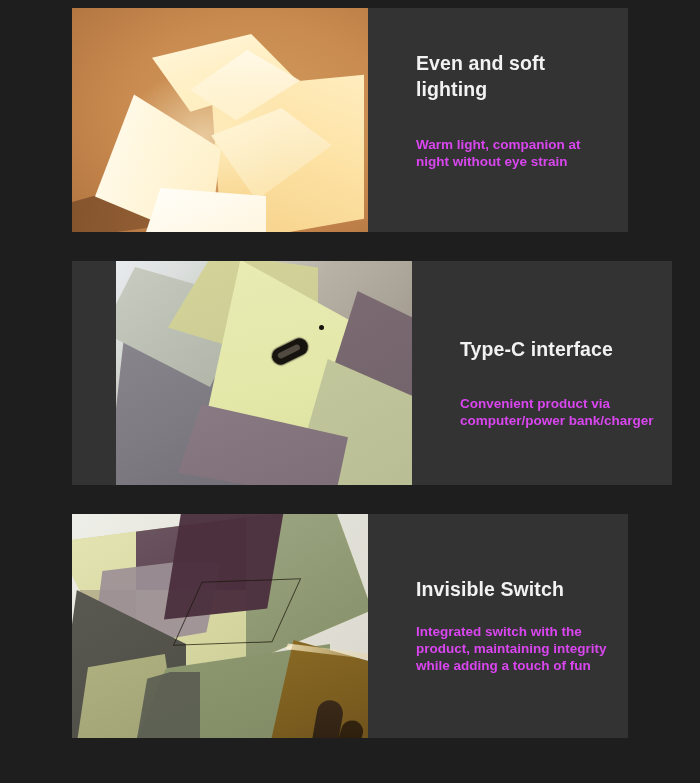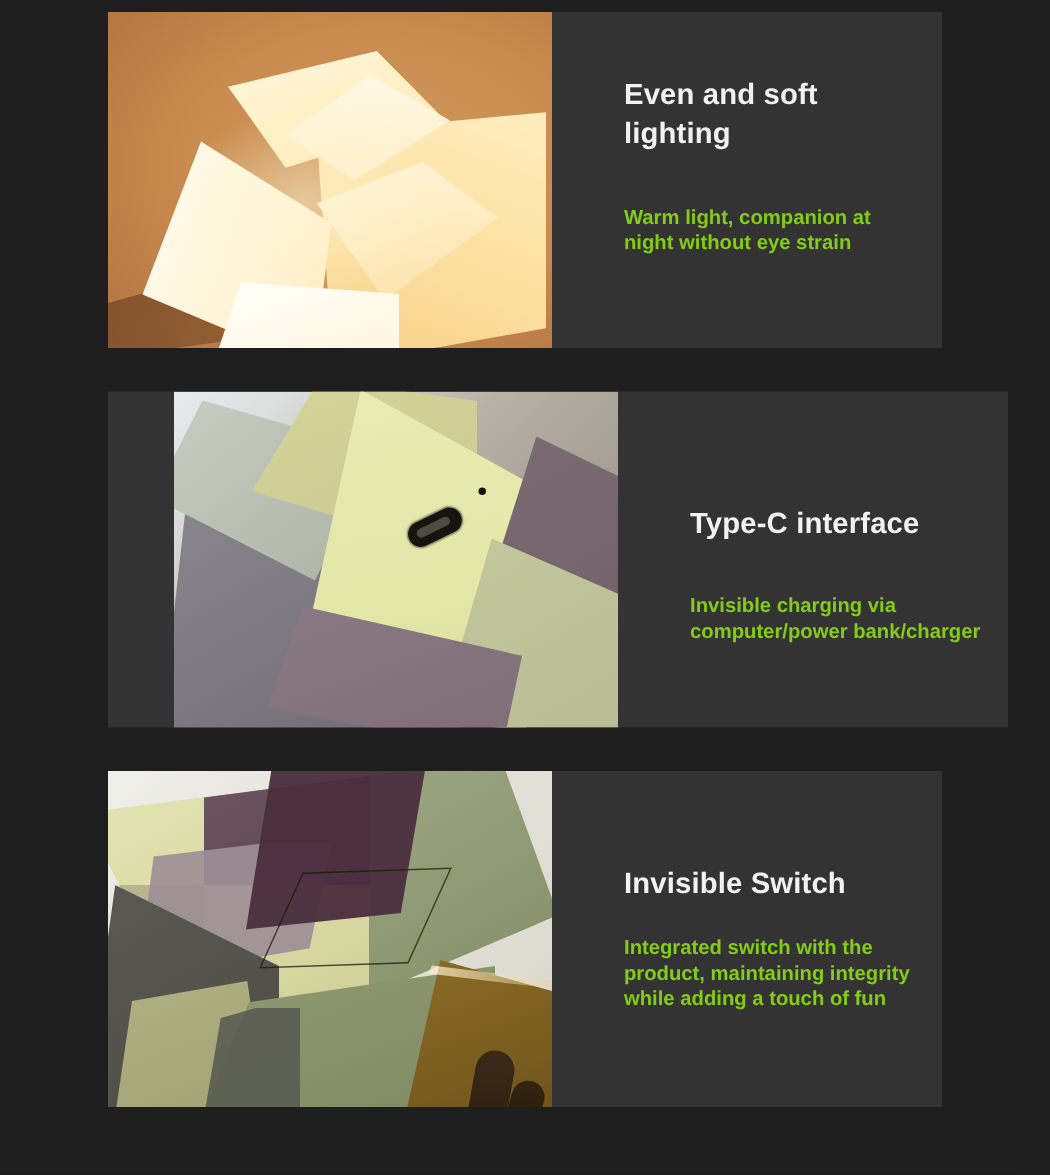--- a/index.html
+++ b/index.html
@@ -52,21 +52,21 @@
   .card-title {
     color: #f2f2f2;
     font-size: 19.5px;
     font-weight: bold;
     line-height: 26px;
     letter-spacing: 0.1px;
     margin: 0;
     white-space: pre-line;
   }
   .card-desc {
-    color: #84cc16;
+    color: #d946ef;
     font-size: 13.5px;
     font-weight: bold;
     line-height: 17px;
     margin: 0;
     white-space: pre-line;
   }
   .card-1 .card-desc { margin-top: 34px; }
   .card-2 .card-desc { margin-top: 33px; }
   .card-3 .card-desc { margin-top: 21px; }
   .card-2 .card-text { padding-top: 75px; }
@@ -366,21 +366,21 @@
       <div class="p2-faceTop"></div>
       <div class="p2-faceMain"></div>
       <div class="p2-faceR"></div>
       <div class="p2-faceRg"></div>
       <div class="p2-faceBot"></div>
       <div class="p2-port"></div>
       <div class="p2-dot"></div>
     </div>
     <div class="card-text">
       <p class="card-title">Type-C interface</p>
-      <p class="card-desc">Invisible charging via
+      <p class="card-desc">Convenient product via
 computer/power bank/charger</p>
     </div>
   </div>
 
   <div class="feature-card card-3">
     <div class="card-photo">
       <div class="photo3-bg"></div>
       <div class="p3-topface">
         <div class="p3-cell k1"></div>
         <div class="p3-cell k2"></div>

